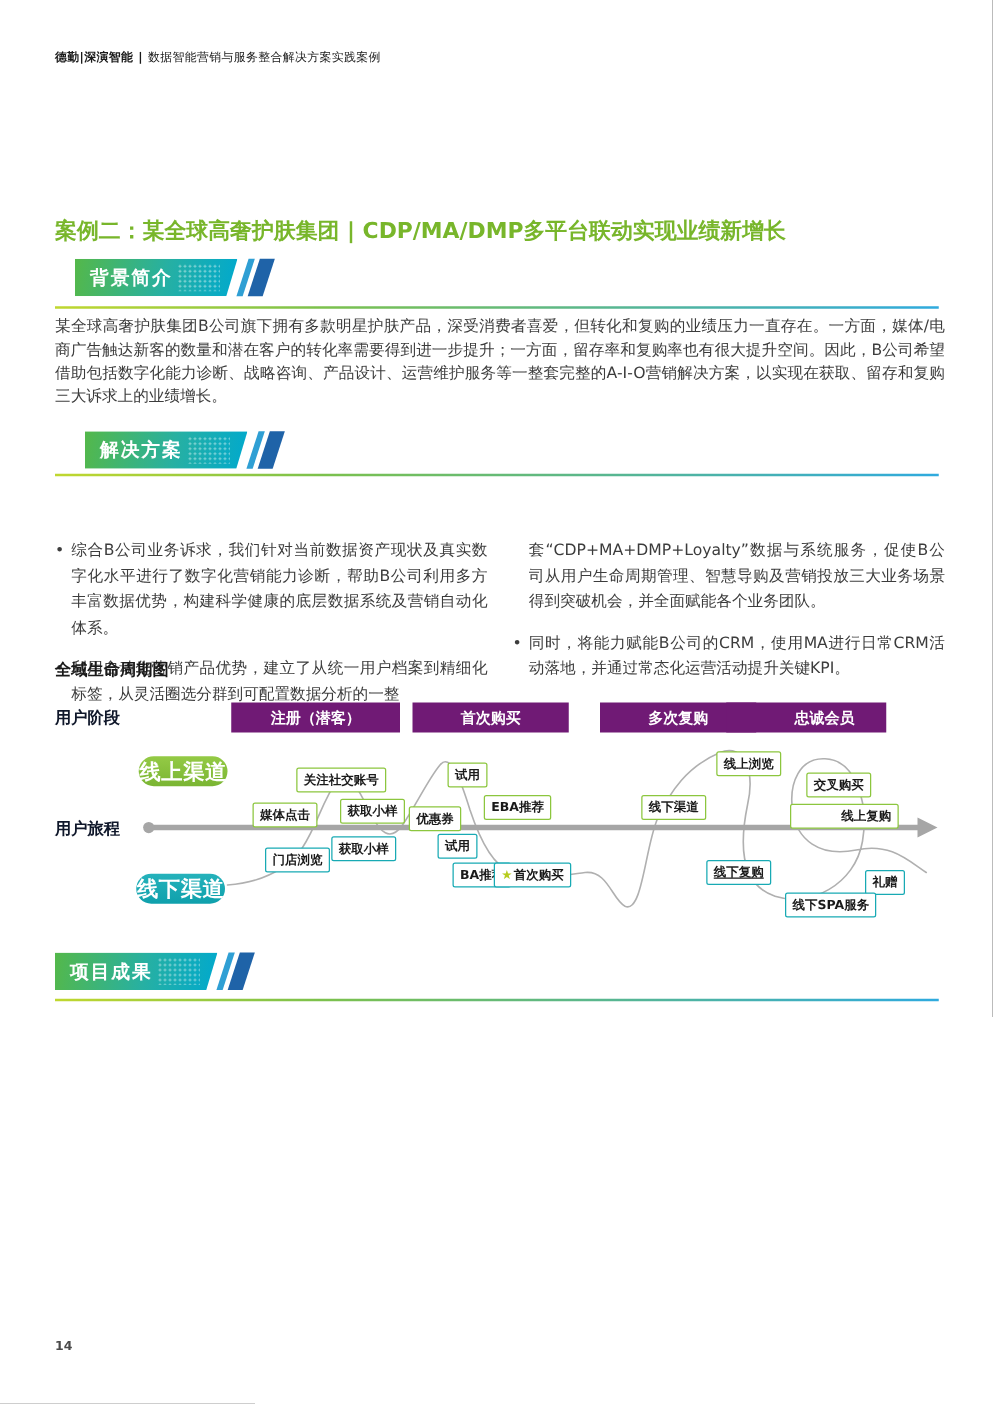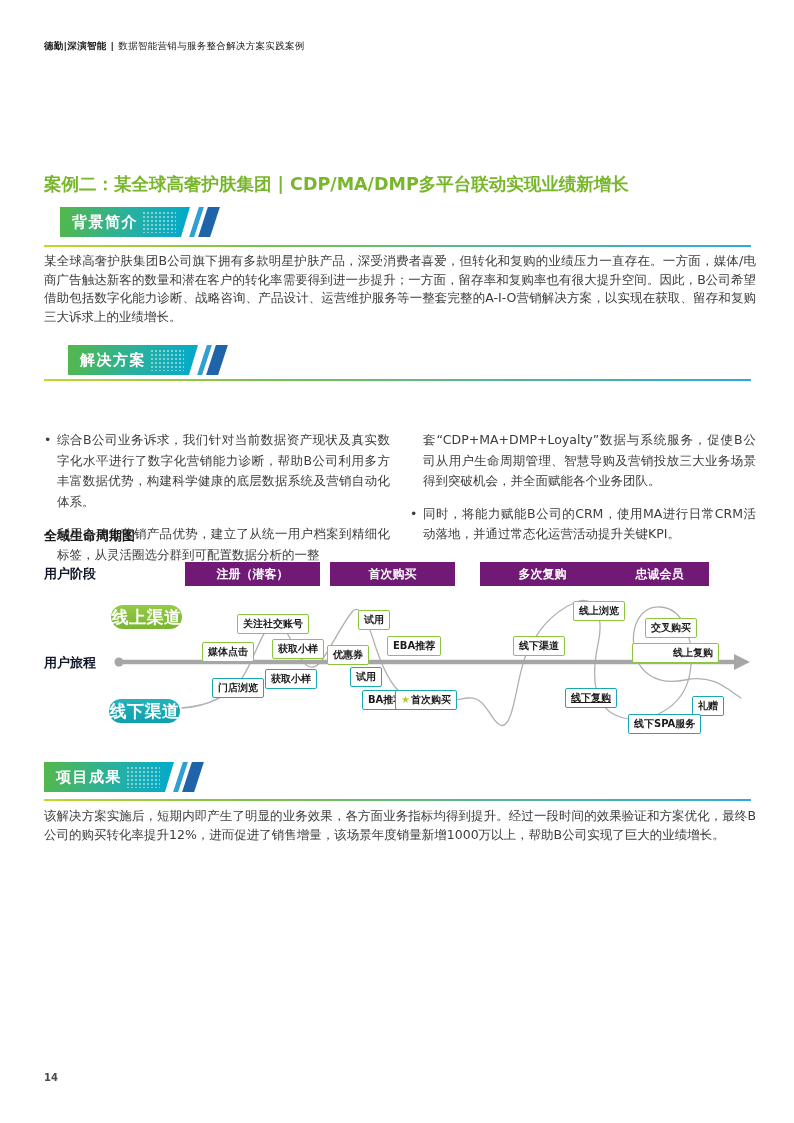--- a/index.html
+++ b/index.html
@@ -174,17 +174,16 @@
 
   <div class="banner" style="top:762px;">
     <div class="banner-body">
       <span class="banner-label">项目成果</span>
       <span class="banner-dots"></span>
     </div>
     <span class="banner-slash-thin"></span>
     <span class="banner-slash"></span>
   </div>
   <div class="section-rule" style="top:799px;"></div>
-  <p class="para" style="top:807px;">该解决方案实施后，短期内即产生了明显的业务效果，各方面业务指标均得到提升。经过一段时间的效果验证和方案优化，最终B公司的购买转化率提升12%，进而促进了销售增量，该场景年度销量新增1000万以上，帮助B公司实现了巨大的业绩增长。</p>
 
   <div class="page-number">14</div>
 
 </div>
 
 </body></html>

